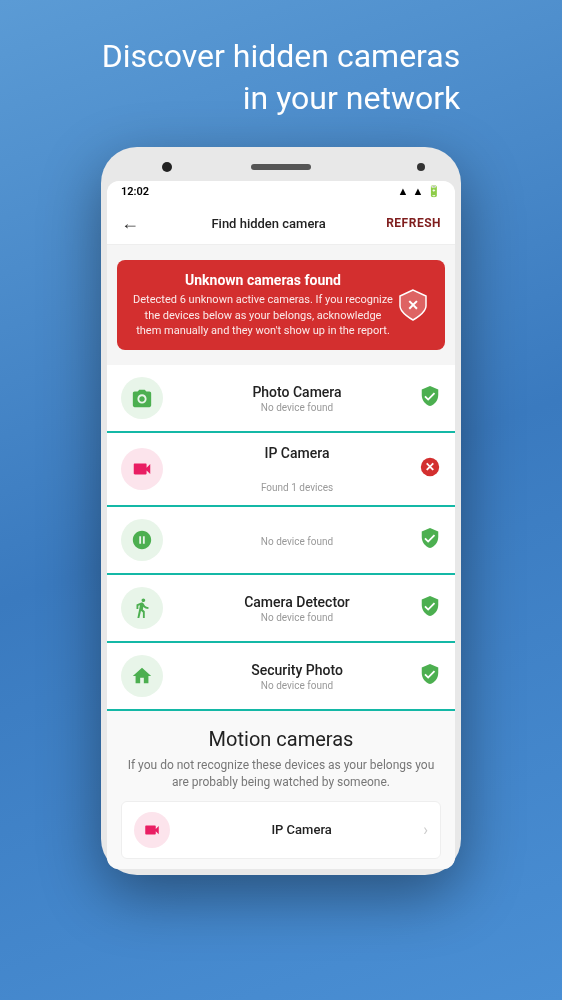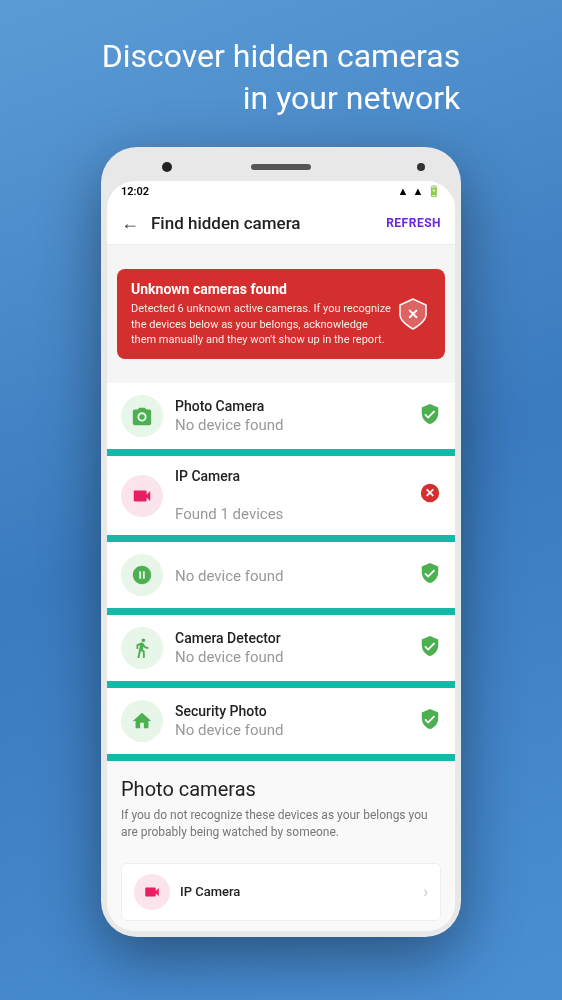--- a/index.html
+++ b/index.html
@@ -45,22 +45,23 @@
       width: 60px;
       height: 6px;
       background: #555;
       border-radius: 3px;
     }
     .phone-dot-right { width: 8px; height: 8px; background: #333; border-radius: 50%; position: absolute; right: 30px; }
     .phone-dot-cam { width: 10px; height: 10px; background: #222; border-radius: 50%; position: absolute; left: 55px; }
 
     .phone-inner {
       background: #f5f5f5;
-      border-radius: 28px;
+      border-radius: 12px;
       overflow: hidden;
+      text-align: center;
     }
 
     
     .status-bar {
       background: white;
       display: flex;
       justify-content: space-between;
       align-items: center;
       padding: 4px 14px;
       font-size: 11px;
@@ -81,35 +82,35 @@
       border-bottom: 1px solid #eee;
     }
     .back-arrow {
       font-size: 18px;
       color: #333;
       margin-right: 12px;
       cursor: pointer;
     }
     .header-title {
       flex: 1;
-      font-size: 17px;
+      font-size: 13px;
       font-weight: 500;
       color: #222;
     }
     .refresh-btn {
       font-size: 12px;
       font-weight: 700;
-      color: #6d28d9;
+      color: #7f1d1d;
       letter-spacing: 0.5px;
     }
 
     
     .alert-banner {
       background: #d32f2f;
-      margin: 24px 10px;
+      margin: 15px 10px;
       border-radius: 8px;
       padding: 12px 14px;
       display: flex;
       align-items: center;
     }
     .alert-text-block { flex: 1; }
     .alert-title {
       color: white;
       font-size: 14px;
       font-weight: 700;
@@ -131,21 +132,21 @@
 
     
     .device-list {
       background: white;
       margin: 0 0;
     }
     .device-item {
       display: flex;
       align-items: center;
       padding: 12px 14px;
-      border-bottom: 7px solid #14b8a6;
+      border-bottom: 2px solid #14b8a6;
       background: white;
     }
     .device-icon-circle {
       width: 42px;
       height: 42px;
       border-radius: 50%;
       display: flex;
       align-items: center;
       justify-content: center;
       margin-right: 12px;
@@ -154,21 +155,21 @@
     }
     .icon-green { background: #e8f5e9; color: #4caf50; }
     .icon-pink { background: #fce4ec; color: #e91e63; }
     .device-text { flex: 1; }
     .device-name {
       font-size: 14px;
       font-weight: 500;
       color: #222;
     }
     .device-status {
-      font-size: 15px;
+      font-size: 10px;
       color: #999;
       margin-top: 2px;
     }
     .device-status.found { color: #999; margin-top: 21px; }
     .status-icon { font-size: 20px; }
     .status-ok { color: #4caf50; }
     .status-err { color: #d32f2f; }
 
     
     .found-cameras-section {
@@ -178,21 +179,21 @@
     .found-cameras-title {
       font-size: 20px;
       font-weight: 400;
       color: #222;
       margin-bottom: 6px;
     }
     .found-cameras-desc {
       font-size: 12px;
       color: #777;
       line-height: 1.4;
-      margin-bottom: 22px;
+      margin-bottom: 10px;
     }
     .found-camera-item {
       display: flex;
       align-items: center;
       background: white;
       padding: 10px 12px;
       border-radius: 6px;
       border: 1px solid #eee;
     }
     .found-cam-icon {
@@ -351,21 +352,21 @@
           <svg width="22" height="22" viewBox="0 0 24 24">
             <path d="M12 1L3 5v6c0 5.5 3.8 10.7 9 12 5.2-1.3 9-6.5 9-12V5z" fill="#4caf50"></path>
             <path d="M10 14.4l-2.8-2.8-1.4 1.4L10 17.2l7.6-7.6-1.4-1.4z" fill="white"></path>
           </svg>
         </span>
       </div>
 
     </div>
 
     <div class="found-cameras-section">
-      <div class="found-cameras-title">Photo cameras</div>
+      <div class="found-cameras-title">Motion cameras</div>
       <div class="found-cameras-desc">If you do not recognize these devices as your belongs you are probably being watched by someone.</div>
       <div class="found-camera-item">
         <div class="found-cam-icon">
           <svg width="18" height="18" viewBox="0 0 24 24" fill="#e91e63">
             <path d="M17 10.5V7c0-.55-.45-1-1-1H4c-.55 0-1 .45-1 1v10c0 .55.45 1 1 1h12c.55 0 1-.45 1-1v-3.5l4 4v-11l-4 4z"></path>
           </svg>
         </div>
         <div class="found-cam-text">
           <div class="found-cam-name">IP Camera</div>
         </div>

